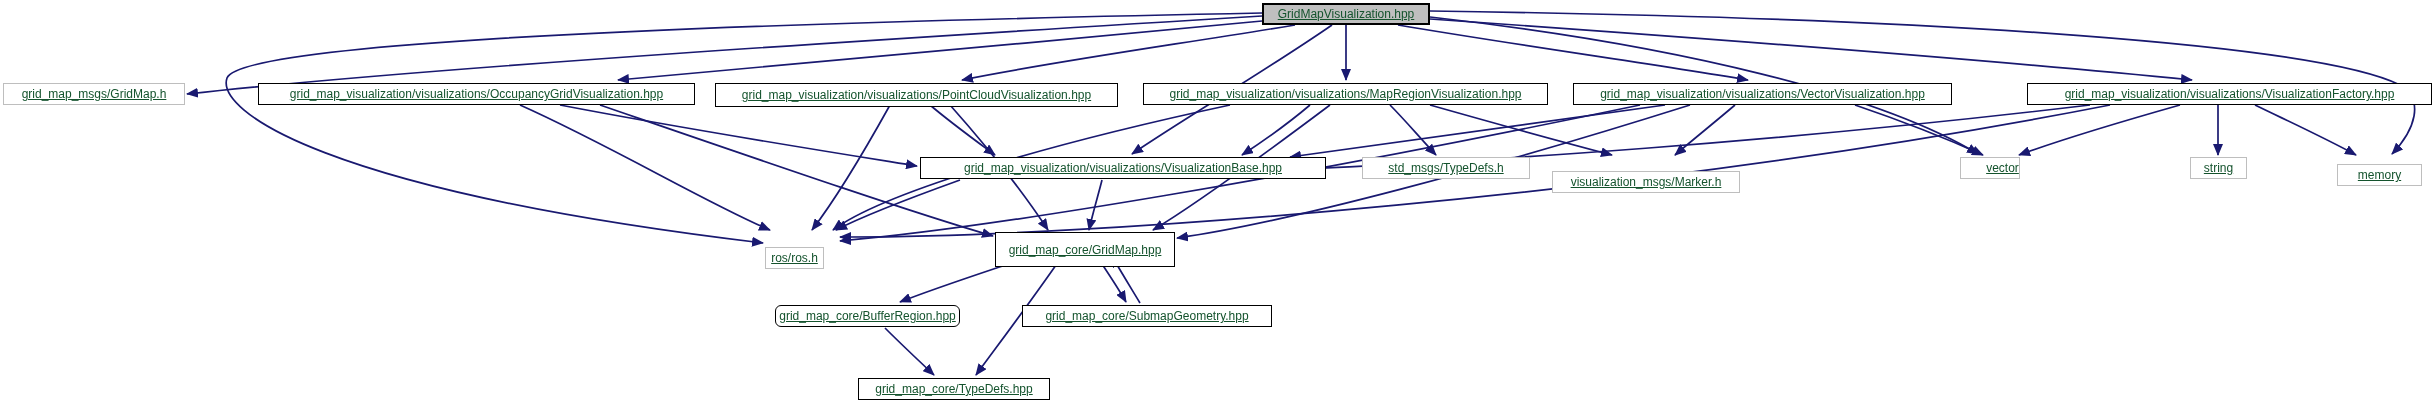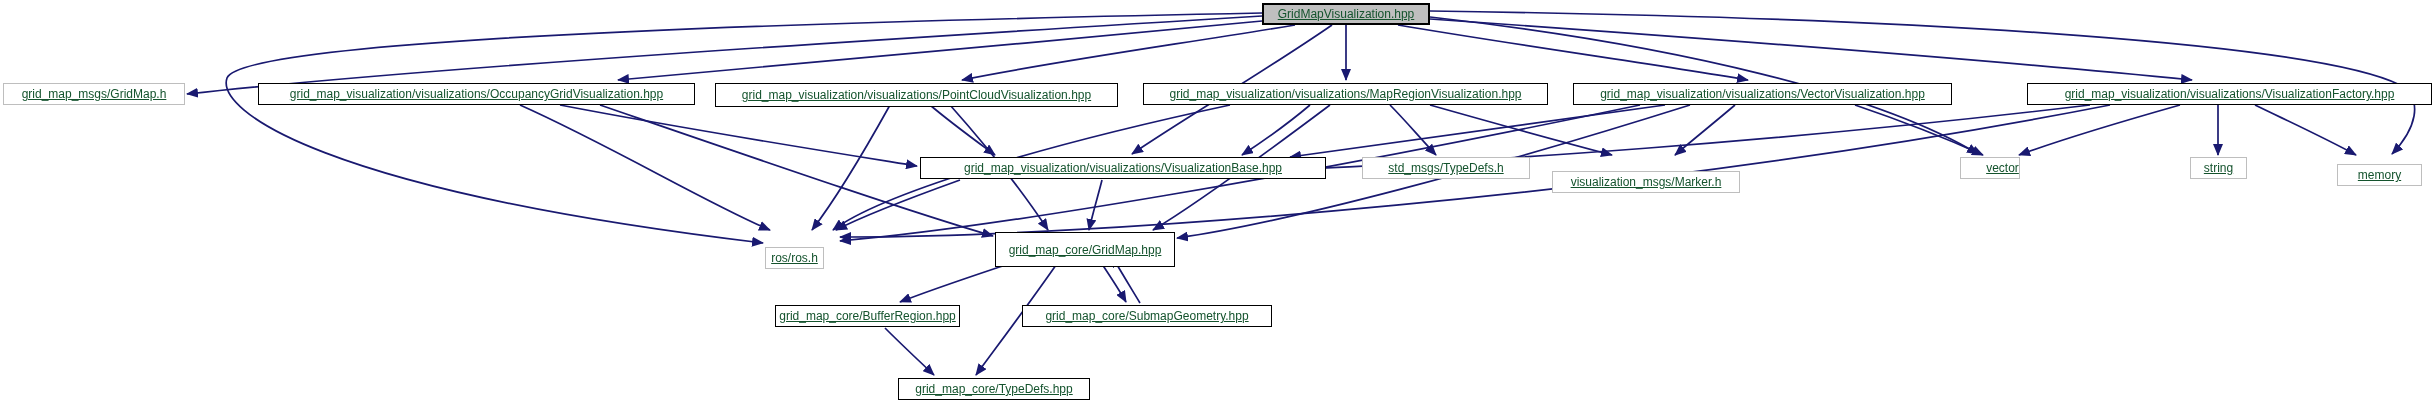--- a/index.html
+++ b/index.html
@@ -118,23 +118,23 @@
       </div>
       <div class="node external" style="left: 2337px; top: 164px; width: 85px; height: 22px;">
         <span>memory</span>
       </div>
       <div class="node external" style="left: 765px; top: 232px; width: 59px; height: 22px; margin-top: 15px;">
         <span>ros/ros.h</span>
       </div>
       <div class="node documented" style="left: 995px; top: 232px; width: 180px; height: 35px;">
         <span>grid_map_core/GridMap.hpp</span>
       </div>
-      <div class="node documented" style="left: 775px; top: 305px; width: 185px; height: 22px;">
+      <div class="node documented" style="left: 775px; top: 305px; width: 185px; height: 22px; border-radius: 6px;">
         <span>grid_map_core/BufferRegion.hpp</span>
       </div>
       <div class="node documented" style="left: 1022px; top: 305px; width: 250px; height: 22px;">
         <span>grid_map_core/SubmapGeometry.hpp</span>
       </div>
-      <div class="node documented" style="left: 858px; top: 378px; width: 192px; height: 22px; margin-left: 40px;">
+      <div class="node documented" style="left: 858px; top: 378px; width: 192px; height: 22px;">
         <span>grid_map_core/TypeDefs.hpp</span>
       </div>
     </div>
 </div>
 
 </body></html>

